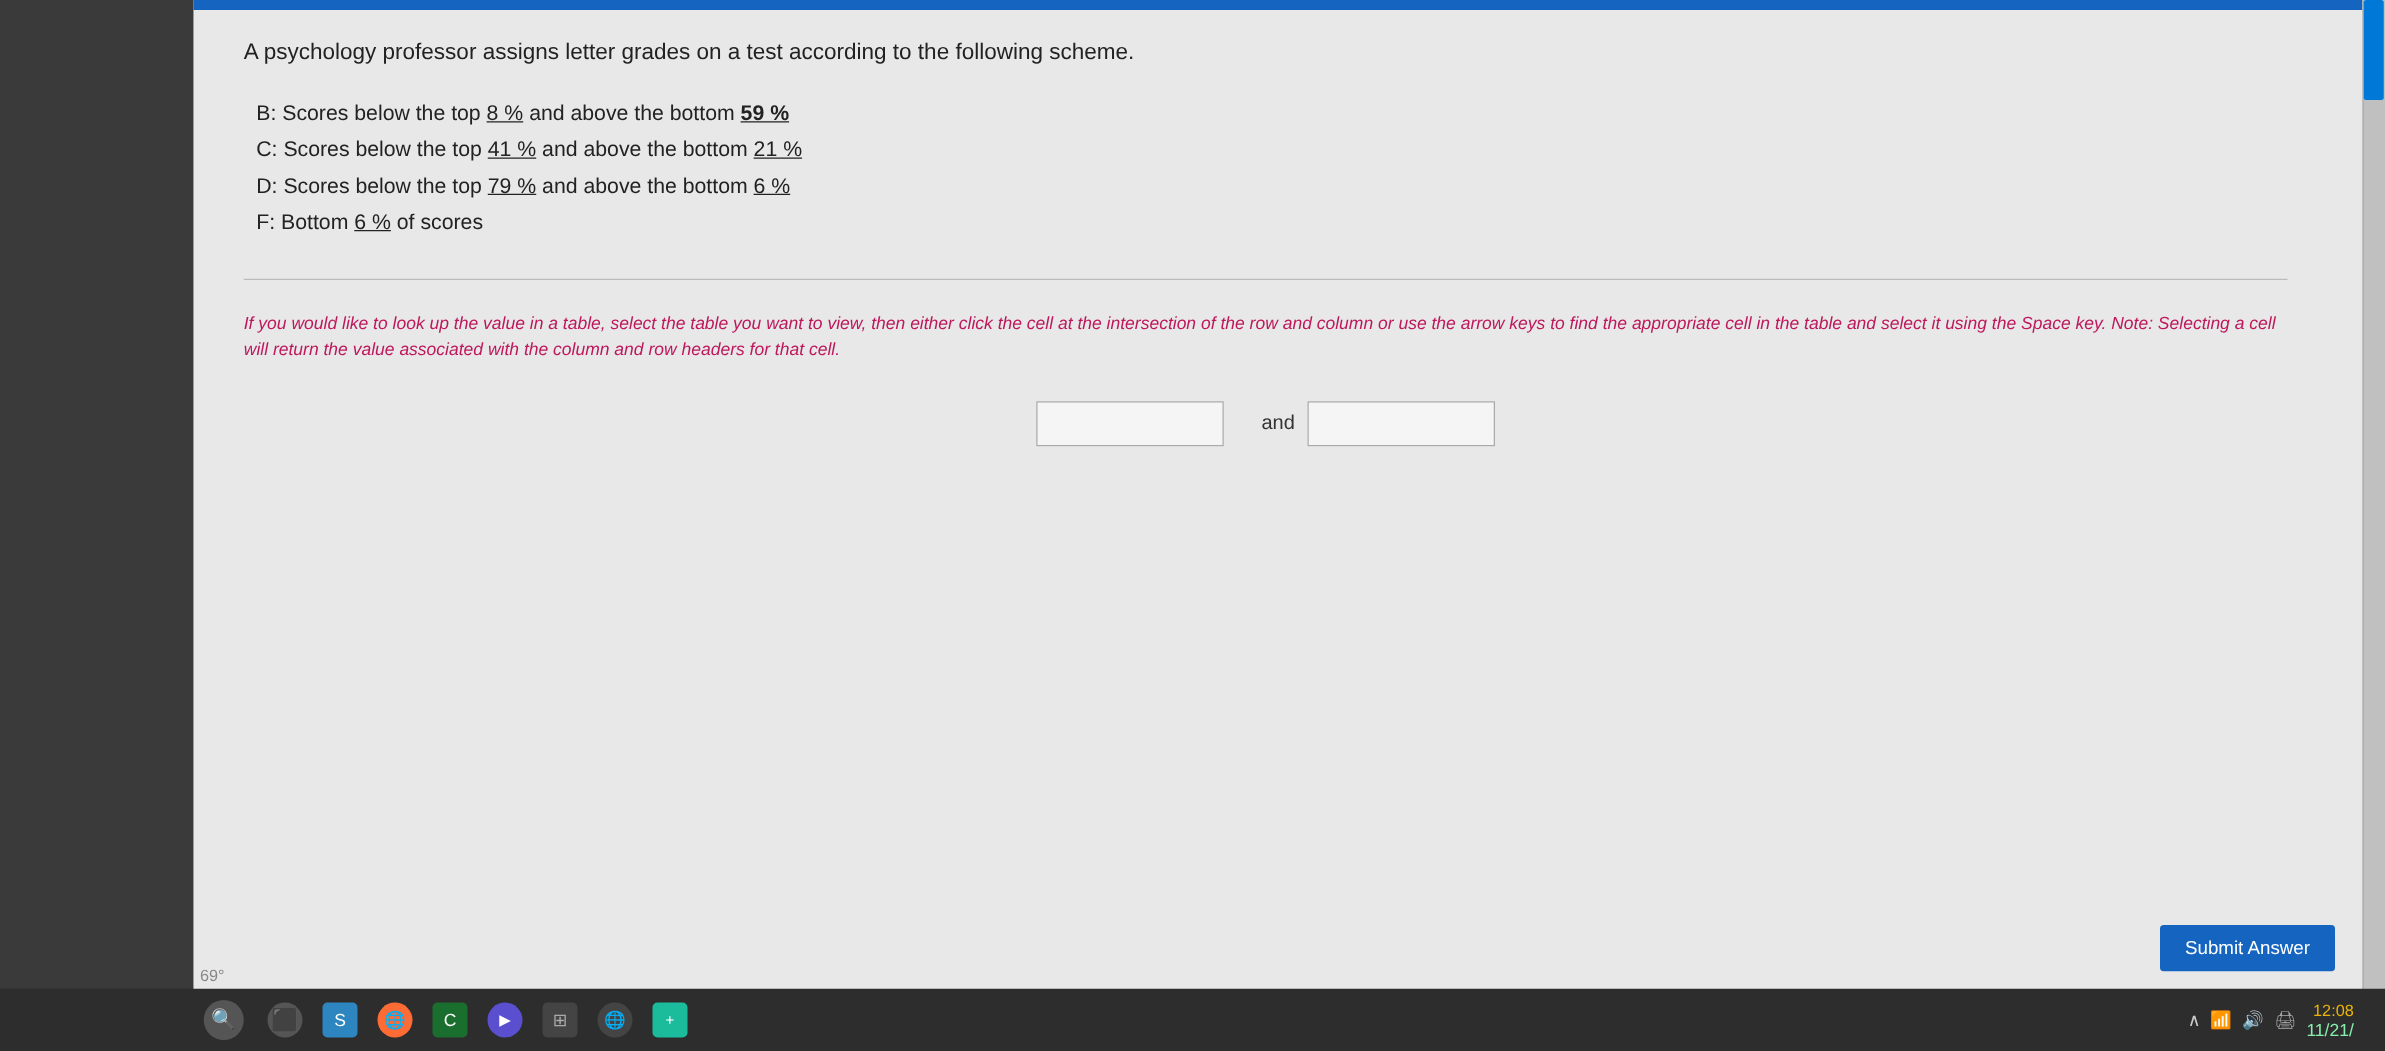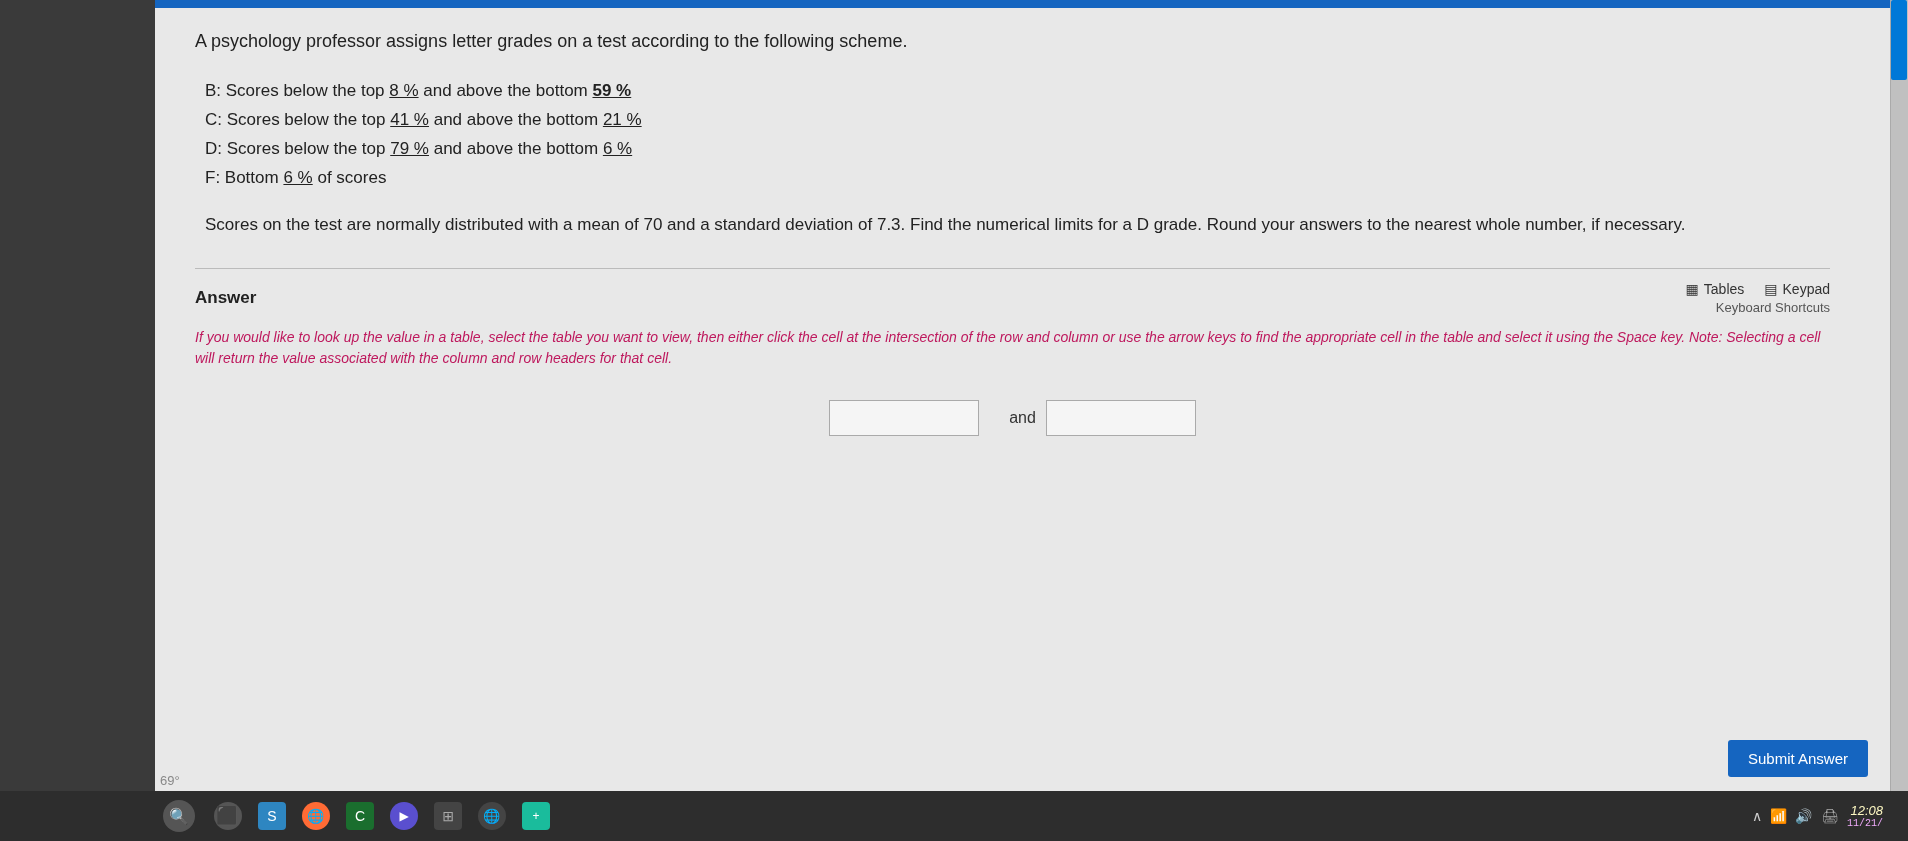--- a/index.html
+++ b/index.html
@@ -337,41 +337,22 @@
     </p>
 
     <p class="grade-line">
       <span>D:  Scores below the top <span class="underline-val">79 %</span>  and above the bottom <span class="underline-val">6 %</span></span>
     </p>
 
     <p class="grade-line">
       <span>F:  Bottom <span class="underline-val">6 %</span>  of scores</span>
     </p>
 
-    <p class="problem-statement">
-      Scores on the test are normally distributed with a mean of <span class="bold-val">70</span> and a standard deviation of <span class="bold-val">7.3</span>.  Find the numerical limits for a D grade.  Round your answers to the nearest whole number, if necessary.
-    </p>
 
     <div class="answer-section">
-      <div class="answer-header">
-        <span class="answer-label">Answer</span>
-        <div class="tools-right">
-          <div class="tools-row">
-            <div class="tool-item">
-              <span>▦</span>
-              <span>Tables</span>
-            </div>
-            <div class="tool-item">
-              <span>▤</span>
-              <span>Keypad</span>
-            </div>
-          </div>
-          <div class="keyboard-shortcuts">Keyboard Shortcuts</div>
-        </div>
-      </div>
 
       <p class="info-text">If you would like to look up the value in a table, select the table you want to view, then either click the cell at the intersection of the row and column or use the arrow keys to find the appropriate cell in the table and select it using the Space key. Note: Selecting a cell will return the value associated with the column and row headers for that cell.</p>
 
       <div class="input-row">
         <input class="answer-input" type="text" style="">
         <span class="and-label">and</span>
         <input class="answer-input" type="text" style="">
       </div>
 
     </div>
@@ -447,18 +428,18 @@
       <span style="color:white;font-size:12px;">+</span>
     </div>
   </div>
 
   <div class="taskbar-right">
     <span style="font-size:14px;">∧</span>
     <span style="font-size:14px;">📶</span>
     <span style="font-size:14px;">🔊</span>
     <span style="font-size:14px;color:#aaa;">🖨</span>
     <div style="text-align:right;">
-      <div style="font-size:13px;color:#fef9c3;font-style:italic;">12:08</div>
-      <div style="font-size:10px;color:#f0abfc;font-family:Liberation Mono, monospace;">11/21/</div>
+      <div style="font-size:13px;color:#eab308;">12:08</div>
+      <div style="font-size:14px;color:#86efac;">11/21/</div>
     </div>
   </div>
 
 </div>
 
 </body></html>

